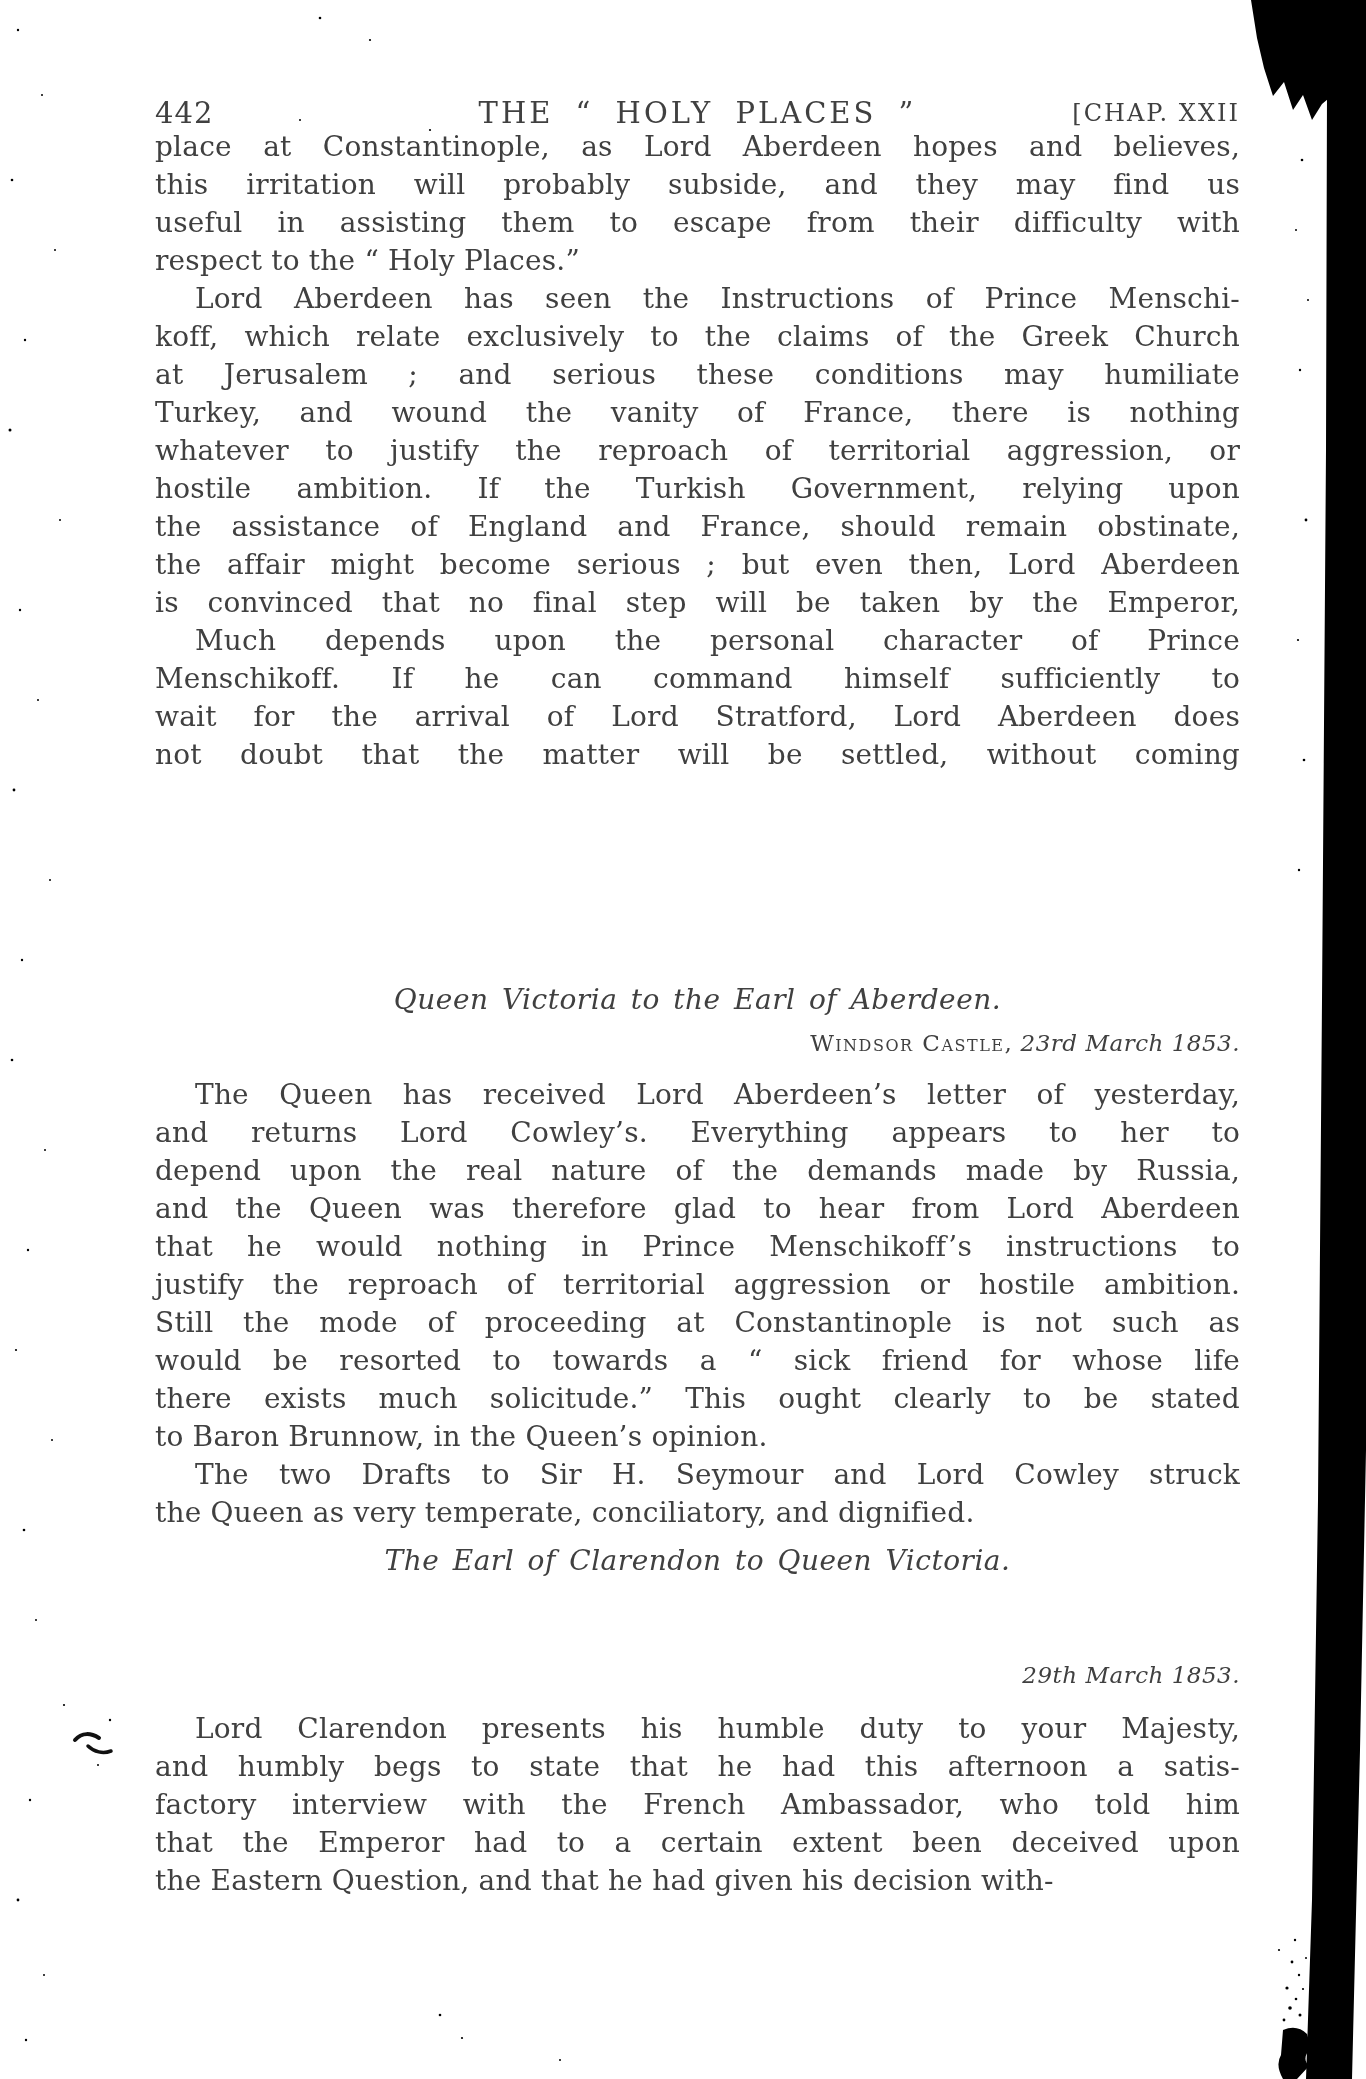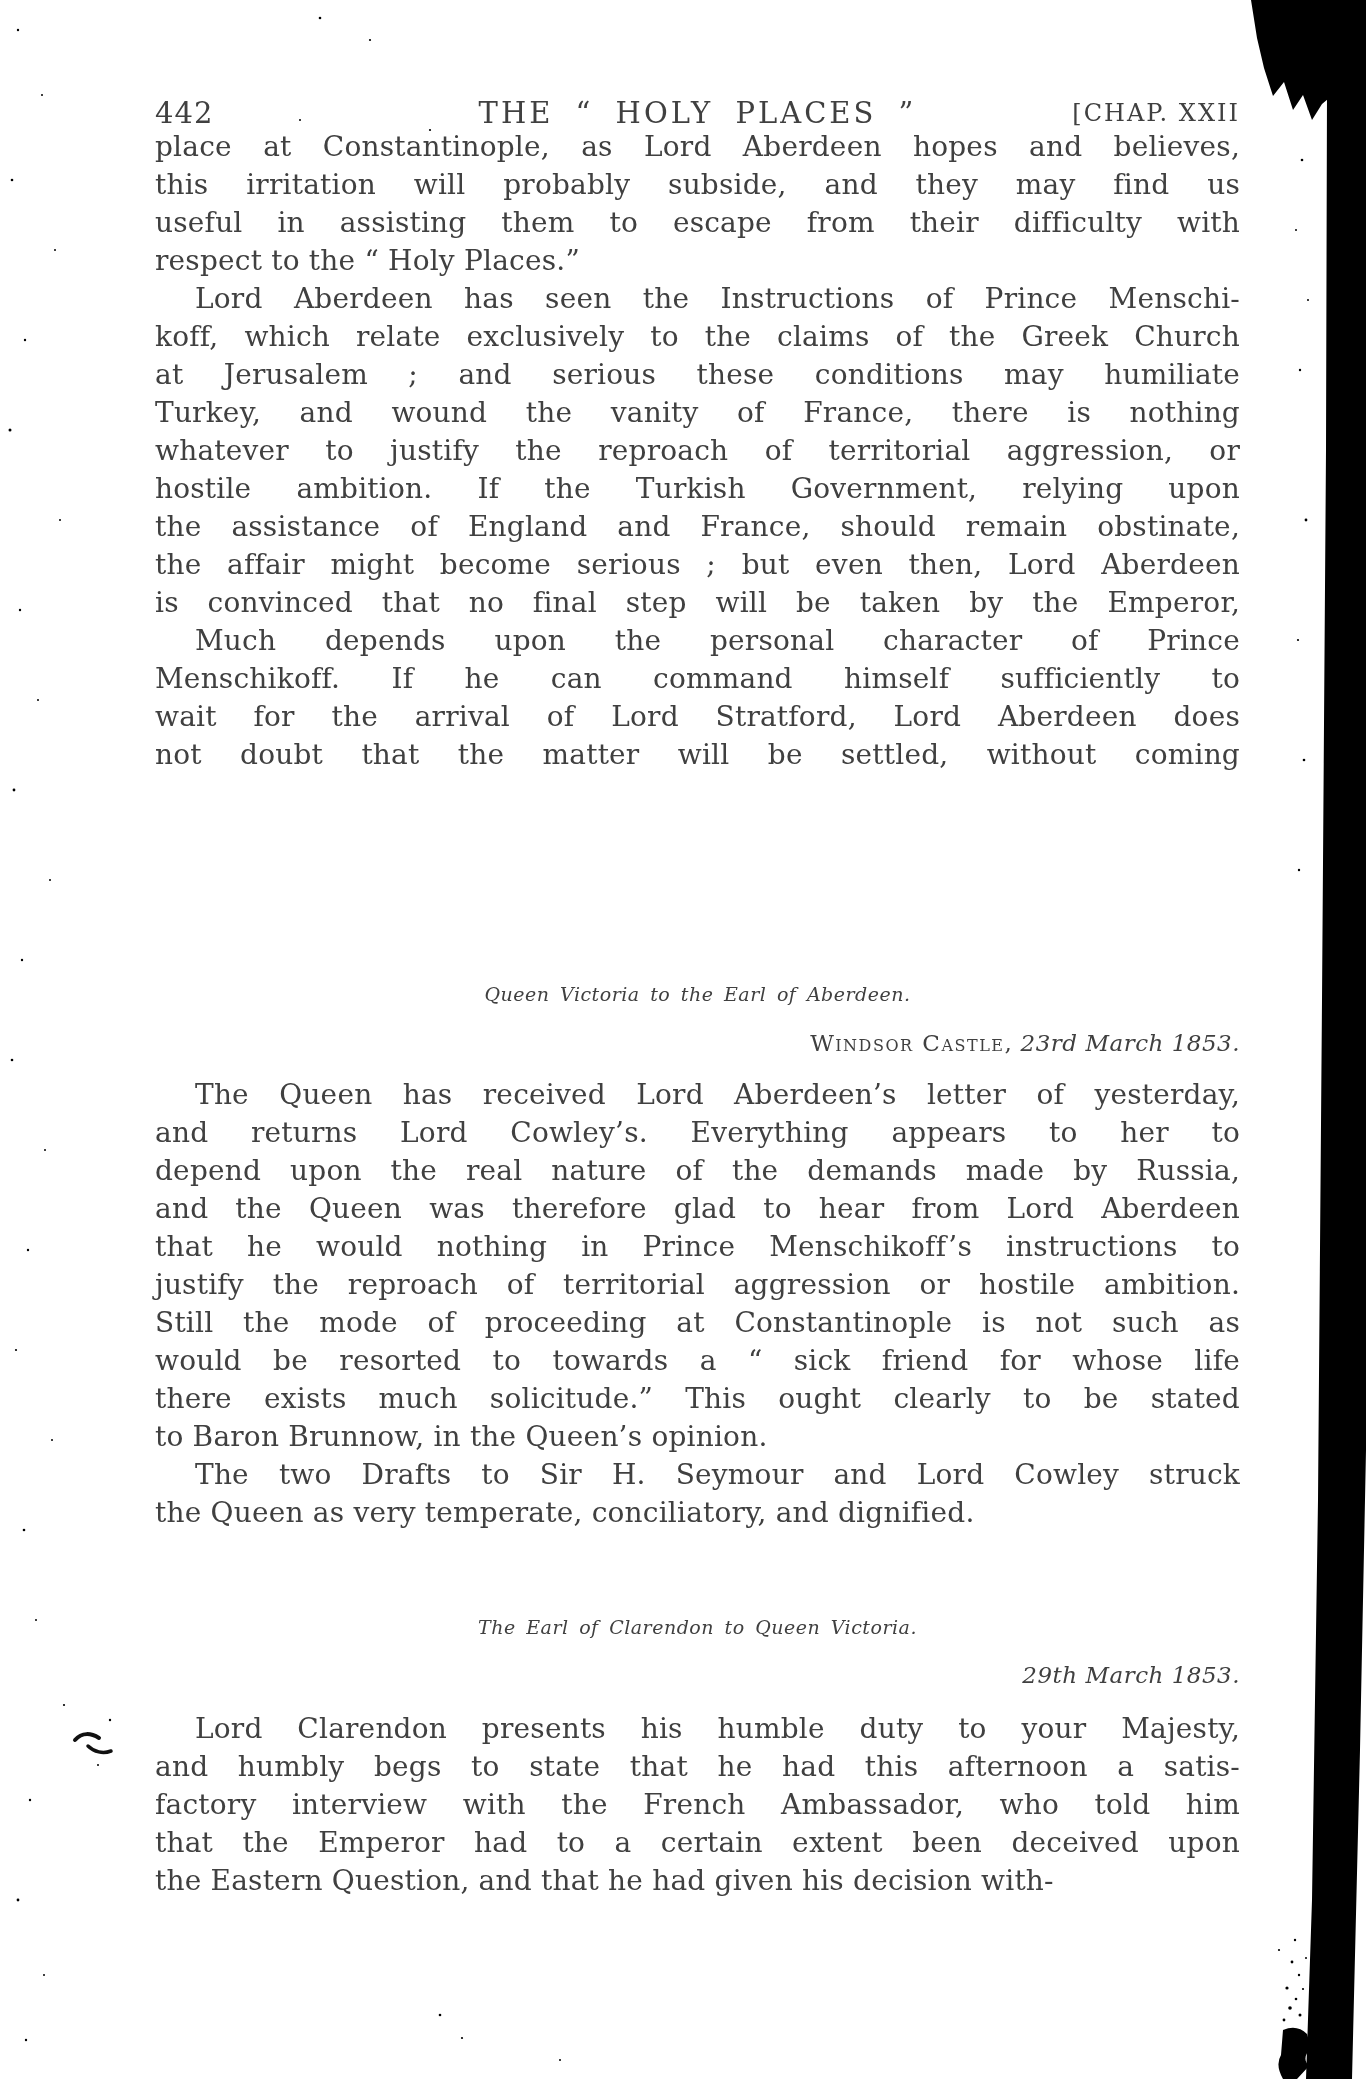--- a/index.html
+++ b/index.html
@@ -33,21 +33,21 @@
     letter-spacing: 0.2px;
     text-align: justify;
     text-align-last: justify;
   }
   .line.last { text-align-last: left; }
   .line.indent { text-indent: 40px; }
 
   
   .letter-heading {
     font-style: italic;
-    font-size: 19px;
+    font-size: 28px;
     text-align: center;
     letter-spacing: 0.5px;
     word-spacing: 4px;
   }
   .dateline { text-align: right; font-size: 23px; padding-right: 6px; white-space: nowrap; }
   .dateline .place { font-variant: small-caps; letter-spacing: 1.5px; }
   .dateline .date { font-style: italic; letter-spacing: 0.5px; text-align: right; }
 
   #artifacts { position: absolute; left: 0; top: 0; pointer-events: none; }
 </style>
@@ -108,21 +108,21 @@
         <div class="line">would be resorted to towards a “ sick friend for whose life</div>
         <div class="line">there exists much solicitude.” This ought clearly to be stated</div>
         <div class="line last">to Baron Brunnow, in the Queen’s opinion.</div>
       </div>
     <div>
         <div class="line indent">The two Drafts to Sir H. Seymour and Lord Cowley struck</div>
         <div class="line last">the Queen as very temperate, conciliatory, and dignified.</div>
       </div>
   </div>
 
-  <div class="col letter-heading" style="top:1616px">The Earl of Clarendon to Queen Victoria.</div>
+  <div class="col letter-heading" style="top:1544px">The Earl of Clarendon to Queen Victoria.</div>
 
   <div class="col dateline" style="top:1662px">
     <span class="date">29th March 1853.</span>
   </div>
 
   <div class="col" style="top:1710px">
     <div>
         <div class="line indent">Lord Clarendon presents his humble duty to your Majesty,</div>
         <div class="line">and humbly begs to state that he had this afternoon a satis-</div>
         <div class="line">factory interview with the French Ambassador, who told him</div>

